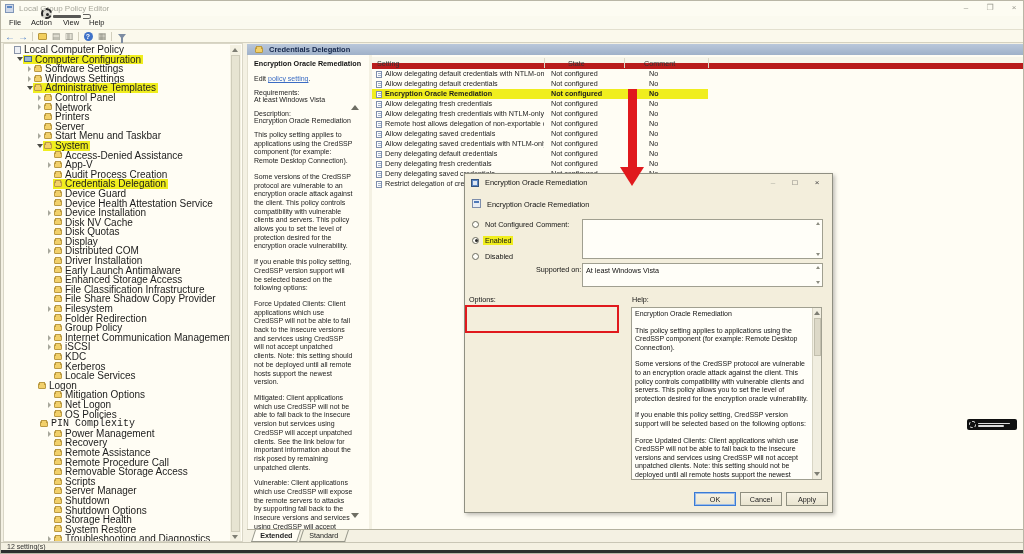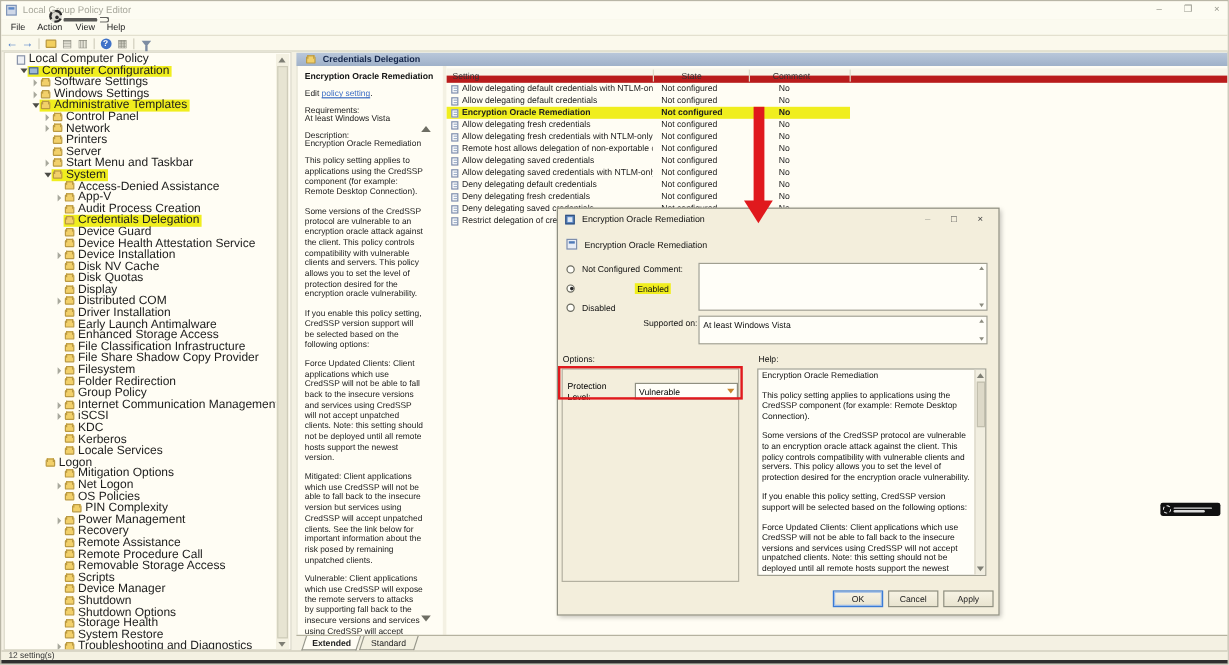--- a/index.html
+++ b/index.html
@@ -120,21 +120,21 @@
          display:flex; align-items:center; justify-content:center; cursor:default; }
   .btn-prev { position:absolute; left:199px; top:25px; width:58px; height:13px; }
   .btn-next { position:absolute; left:261px; top:25px; width:55px; height:13px; }
   #radio-group { position:absolute; left:7px; top:45px; }
   .radio-row { display:flex; align-items:center; height:10px; margin-bottom:6px; }
   .radio-circle { width:7px; height:7px; border-radius:50%; border:1px solid #6b6b60; background:#fffef8;
                   margin-right:4px; position:relative; flex:0 0 auto; }
   .radio-circle.on::after { content:""; position:absolute; left:1.5px; top:1.5px; width:3px; height:3px;
                             border-radius:50%; background:#2a2a2a; }
   .radio-label { font-size:7.2px; color:#111; padding:0 2px; }
-  .radio-label.hl { background:#f0ee1e;margin-left:46px; }
+  .radio-label.hl { background:#f0ee1e; }
   .dlg-label { position:absolute; font-size:7.2px; color:#111; }
   .sunken { position:absolute; background:#fffef8; border:1px solid #a09f90; }
   .box-arrows { position:absolute; right:1px; top:1px; bottom:1px; width:7px; display:flex; flex-direction:column;
                 justify-content:space-between; align-items:center; padding:1px 0; }
   .tiny-up { width:0;height:0;border-left:2.5px solid transparent;border-right:2.5px solid transparent;border-bottom:3px solid #8c8c80; }
   .tiny-dn { width:0;height:0;border-left:2.5px solid transparent;border-right:2.5px solid transparent;border-top:3px solid #8c8c80; }
   .supported-text { position:absolute; left:3px; top:2px; font-size:7.2px; color:#111; }
   .options-panel { position:absolute; left:3px; top:133px; width:148px; height:178px; border:1px solid #b3b0a0; }
   .protection-row { position:absolute; left:4px; top:9px; display:flex; align-items:center; }
   .combo { width:88px; height:14px; background:#fffef8; border:1px solid #8f8f80; display:flex; align-items:center;
@@ -518,21 +518,21 @@
             <span>Net Logon</span>
           </span>
         </div>
         <div class="trow" style="padding-left: 42px;">
           <span class="chev"></span>
           <span class="hlwrap">
             <span class="ticon icon-folder"></span>
             <span>OS Policies</span>
           </span>
         </div>
-        <div class="trow" style="padding-left: 48px;">
+        <div class="trow" style="padding-left: 28px; font-family: Liberation Mono, monospace;">
           <span class="chev"></span>
           <span class="hlwrap">
             <span class="ticon icon-folder"></span>
             <span>PIN Complexity</span>
           </span>
         </div>
         <div class="trow" style="padding-left: 42px;">
           <span class="chev">
             <span class="chev-closed"></span>
           </span>
@@ -573,21 +573,21 @@
           <span class="chev"></span>
           <span class="hlwrap">
             <span class="ticon icon-folder"></span>
             <span>Scripts</span>
           </span>
         </div>
         <div class="trow" style="padding-left: 42px;">
           <span class="chev"></span>
           <span class="hlwrap">
             <span class="ticon icon-folder"></span>
-            <span>Device Manager</span>
+            <span>Server Manager</span>
           </span>
         </div>
         <div class="trow" style="padding-left: 42px;">
           <span class="chev"></span>
           <span class="hlwrap">
             <span class="ticon icon-folder"></span>
             <span>Shutdown</span>
           </span>
         </div>
         <div class="trow" style="padding-left: 42px;">
@@ -818,29 +818,20 @@
     <span class="dlg-label" style="left:71px; top:91px;">Supported on:</span>
     <div class="sunken" style="left:117px; top:89px; width:241px; height:24px;">
       <span class="supported-text">At least Windows Vista</span>
       <span class="box-arrows">
           <span class="tiny-up"></span>
           <span class="tiny-dn"></span>
         </span>
     </div>
 
     <span class="dlg-label" style="left:4px; top:121px;">Options:</span>
-    <div class="options-panel">
-      <div class="protection-row">
-        <span>Protection Level:</span>
-        <span class="combo">
-          <span>Vulnerable</span>
-          <span class="combo-chev"></span>
-        </span>
-      </div>
-    </div>
 
     <span class="dlg-label" style="left:167px; top:121px;">Help:</span>
     <div class="help-box">
       <div id="help-paras">
           <p>Encryption Oracle Remediation</p>
           <p>This policy setting applies to applications using the CredSSP component (for example: Remote Desktop Connection).</p>
           <p>Some versions of the CredSSP protocol are vulnerable to an encryption oracle attack against the client.  This policy controls compatibility with vulnerable clients and servers.  This policy allows you to set the level of protection desired for the encryption oracle vulnerability.</p>
           <p>If you enable this policy setting, CredSSP version support will be selected based on the following options:</p>
           <p>Force Updated Clients: Client applications which use CredSSP will not be able to fall back to the insecure versions and services using CredSSP will not accept unpatched clients. Note: this setting should not be deployed until all remote hosts support the newest version.</p>
         </div>

